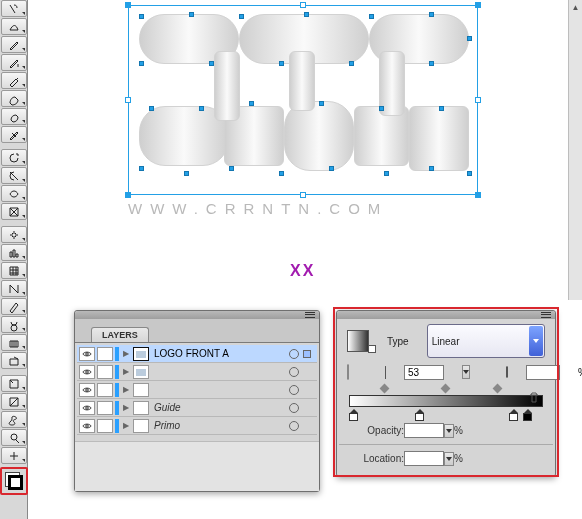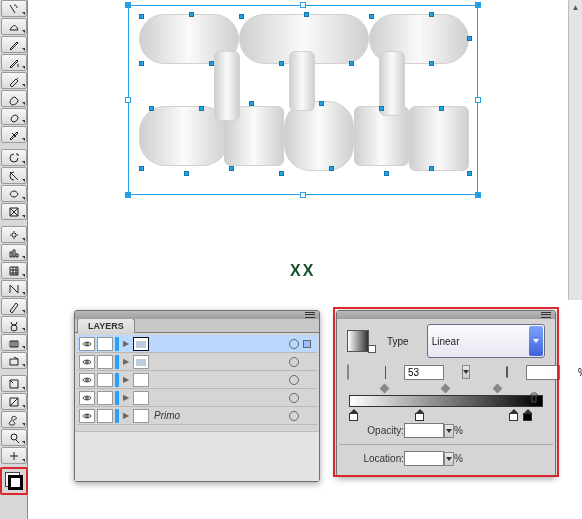--- a/index.html
+++ b/index.html
@@ -39,40 +39,40 @@
     position: absolute; left: 100px; top: 5px; width: 350px; height: 190px;
     border: 1px solid #23a0e6;
   }
   .handle { position:absolute; width:6px; height:6px; background:#fff; border:1px solid #23a0e6; }
   .handle.c { background:#23a0e6; }
   .url-text {
     position:absolute; left:100px; top:200px; width:360px;
     letter-spacing: 8px; color:#b9b9b9; font-size:15px; font-weight:500;
     font-family: Arial, sans-serif;
   }
-  .xx { position:absolute; left:262px; top:262px; color:#14532d; font-size:16px;
+  .xx { position:absolute; left:262px; top:262px; color:#a21caf; font-size:16px;
     font-weight:bold; letter-spacing:2px; font-family: Arial, sans-serif; }
   
   .glyph { position:absolute; background:linear-gradient(90deg,#cfcfcf,#fafafa,#cfcfcf);
     border:1px solid #d2d2d2; border-radius:26px; }
   .anchor { position:absolute; width:5px; height:5px; background:#23a0e6; border:1px solid #1376b0; }
 
   
   .panel {
     position: absolute; background: #d5d5d5; border: 1px solid #6f6f6f;
     box-shadow: 0 2px 6px rgba(0,0,0,.35); border-radius: 3px;
   }
   .panel-top {
     height: 8px; background: linear-gradient(#b9b9b9,#9e9e9e);
     border-top-left-radius:3px;border-top-right-radius:3px; position:relative;
   }
   .panel-top .menu { position:absolute; right:4px; top:0; width:10px;height:8px;
     display:flex;flex-direction:column;justify-content:space-around;}
   .panel-top .menu span{height:1px;background:#333;display:block;}
-  .panel-tabs { height: 14px; display:flex; align-items:center; padding-left:2px;
+  .panel-tabs { height: 24px; display:flex; align-items:flex-end; padding-left:16px;
     background:#c8c8c8; border-bottom:1px solid #7a7a7a; }
   .tab { padding: 2px 10px; font-size:9px; font-weight:bold; color:#333;
     background:linear-gradient(#e9e9e9,#d6d6d6); border:1px solid #888;
     border-bottom:none; border-top-left-radius:3px;border-top-right-radius:3px;
     margin-right:2px;}
   .tab .arrow { font-size:8px; margin-right:2px; color:#555;}
   .panel-body { padding: 2px 2px 6px 2px; }
 
   
   #layers-panel { left: 74px; top: 310px; width: 246px; }
@@ -357,20 +357,21 @@
 
     <div class="handle c" style="left:-4px;top:-4px;"></div>
     <div class="handle" style="left:calc(50% - 3px);top:-4px;"></div>
     <div class="handle c" style="right:-4px;top:-4px;"></div>
     <div class="handle" style="left:-4px;top:calc(50% - 3px);"></div>
     <div class="handle" style="right:-4px;top:calc(50% - 3px);"></div>
     <div class="handle c" style="left:-4px;bottom:-4px;"></div>
     <div class="handle" style="left:calc(50% - 3px);bottom:-4px;"></div>
     <div class="handle c" style="right:-4px;bottom:-4px;"></div>
   </div>
+  <div class="url-text">WWW.CRRNTN.COM</div>
   <div class="xx">XX</div>
   <div class="vscroll">
     <div class="up">▲</div>
   </div>
 </div>
 
 <div class="panel" id="layers-panel">
   <div class="panel-top">
     <div class="menu">
       <span></span>
@@ -389,20 +390,21 @@
           <svg viewBox="0 0 12 12">
             <path d="M1 6c2-3 8-3 10 0c-2 3-8 3-10 0zM4.5 6a1.5 1.5 0 1 0 3 0a1.5 1.5 0 1 0-3 0"></path>
           </svg>
         </div>
         <div class="cell"></div>
         <div class="colorbar"></div>
         <div class="tri">▶</div>
         <div class="thumb sel">
           <div class="mini"></div>
         </div>
+        <span class="lname">LOGO FRONT A</span>
         <div class="ring"></div>
         <div class="sq"></div>
       </div>
       <div class="layer-row">
         <div class="cell eye">
           <svg viewBox="0 0 12 12">
             <path d="M1 6c2-3 8-3 10 0c-2 3-8 3-10 0zM4.5 6a1.5 1.5 0 1 0 3 0a1.5 1.5 0 1 0-3 0"></path>
           </svg>
         </div>
         <div class="cell"></div>
@@ -430,20 +432,21 @@
       <div class="layer-row">
         <div class="cell eye">
           <svg viewBox="0 0 12 12">
             <path d="M1 6c2-3 8-3 10 0c-2 3-8 3-10 0zM4.5 6a1.5 1.5 0 1 0 3 0a1.5 1.5 0 1 0-3 0"></path>
           </svg>
         </div>
         <div class="cell"></div>
         <div class="colorbar"></div>
         <div class="tri">▶</div>
         <div class="thumb"></div>
+        <span class="lname italic">Guide</span>
         <div class="ring"></div>
         <div style="width:12px"></div>
       </div>
       <div class="layer-row">
         <div class="cell eye">
           <svg viewBox="0 0 12 12">
             <path d="M1 6c2-3 8-3 10 0c-2 3-8 3-10 0zM4.5 6a1.5 1.5 0 1 0 3 0a1.5 1.5 0 1 0-3 0"></path>
           </svg>
         </div>
         <div class="cell"></div>

